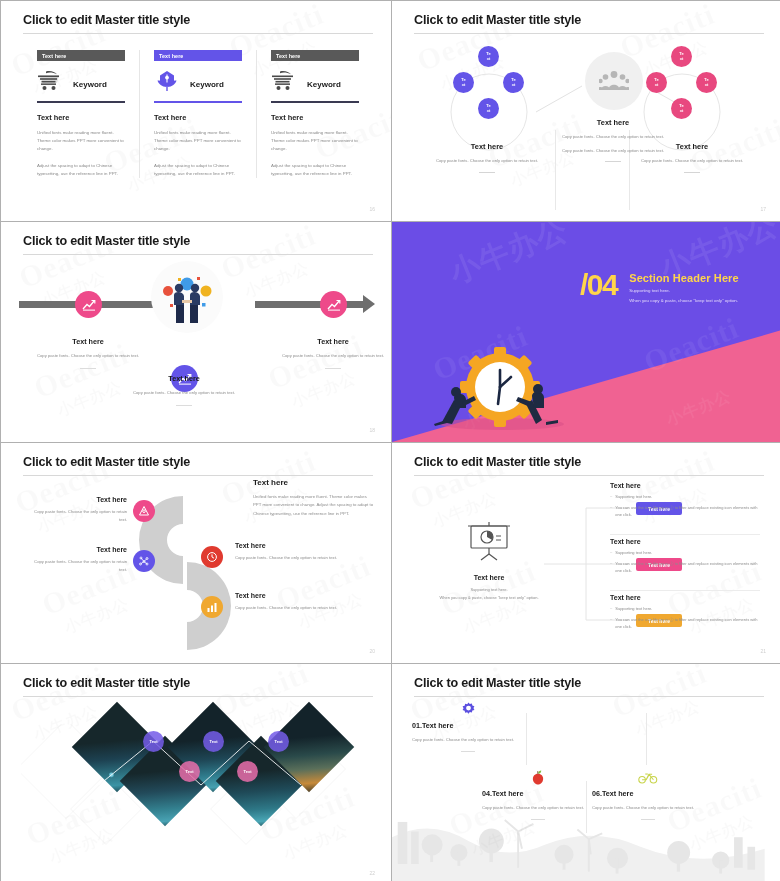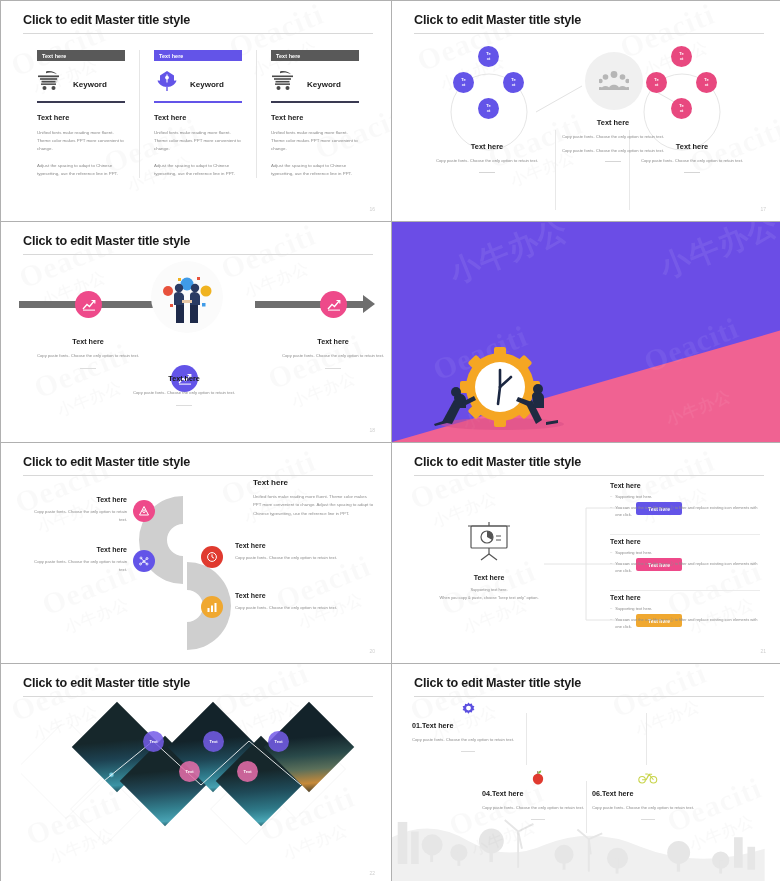--- a/index.html
+++ b/index.html
@@ -504,20 +504,28 @@
       </g>
       <g fill="#1E2A42">
         <path d="M110 76 L100 56 L94 60 L104 80 Z"></path>
         <path d="M100 52 C100 46 112 46 112 54 L112 64 L102 64 Z"></path>
         <path d="M100 58 L86 53 L84 57 L98 63 Z"></path>
         <circle cx="106" cy="45" r="5"></circle>
         <path d="M114 78 L126 76 L126 79 L114 81 Z"></path>
       </g>
     </svg>
 
+    <div style="position:absolute;left:188px;top:50px;display:flex;align-items:flex-start;gap:12px;z-index:3;">
+      <div class="s4-num">/04</div>
+      <div>
+        <div class="s4-head">Section Header Here</div>
+        <div class="s4-sub">Supporting text here.</div>
+        <div class="s4-sub2">When you copy &amp; paste, choose "keep text only" option.</div>
+      </div>
+    </div>
   </div>
 
   <div class="slide">
     <div class="wm">
       <span style="left:3%;top:12%;">Oeaciti</span>
       <span class="b" style="left:9%;top:28%;">小牛办公</span>
       <span style="left:56%;top:8%;">Oeaciti</span>
       <span class="b" style="left:62%;top:24%;">小牛办公</span>
       <span style="left:10%;top:58%;">Oeaciti</span>
       <span class="b" style="left:16%;top:74%;">小牛办公</span>

